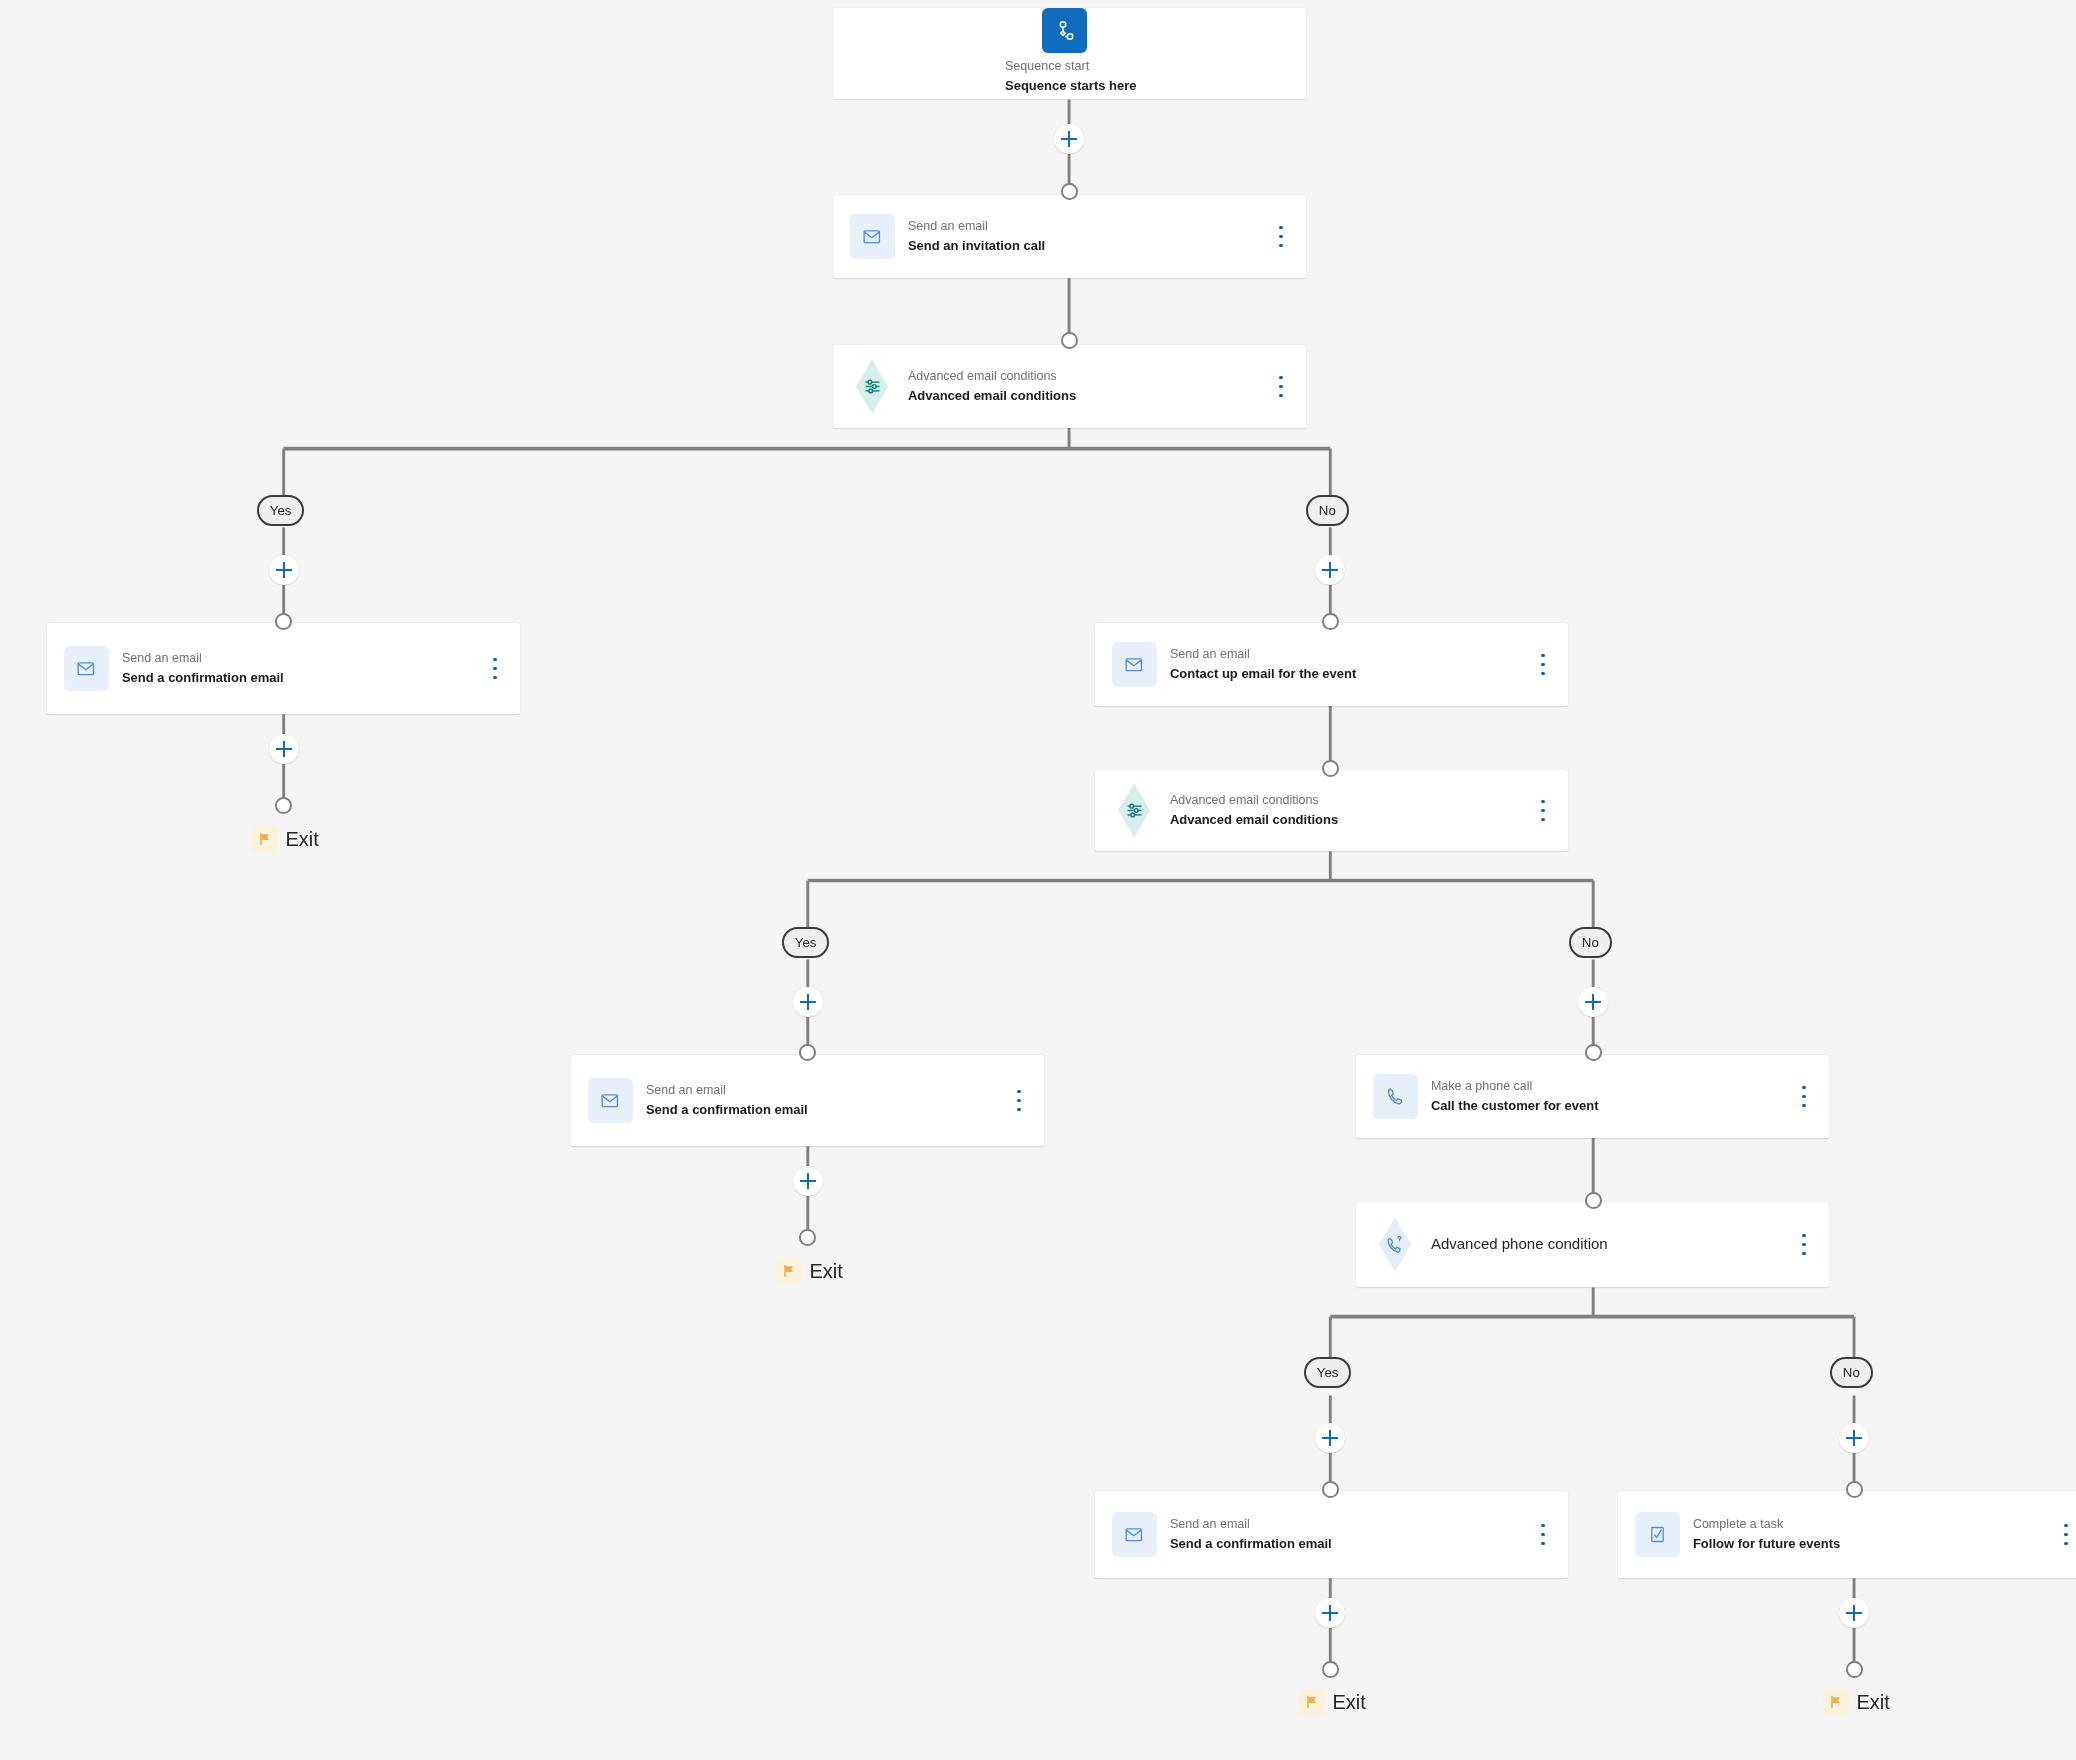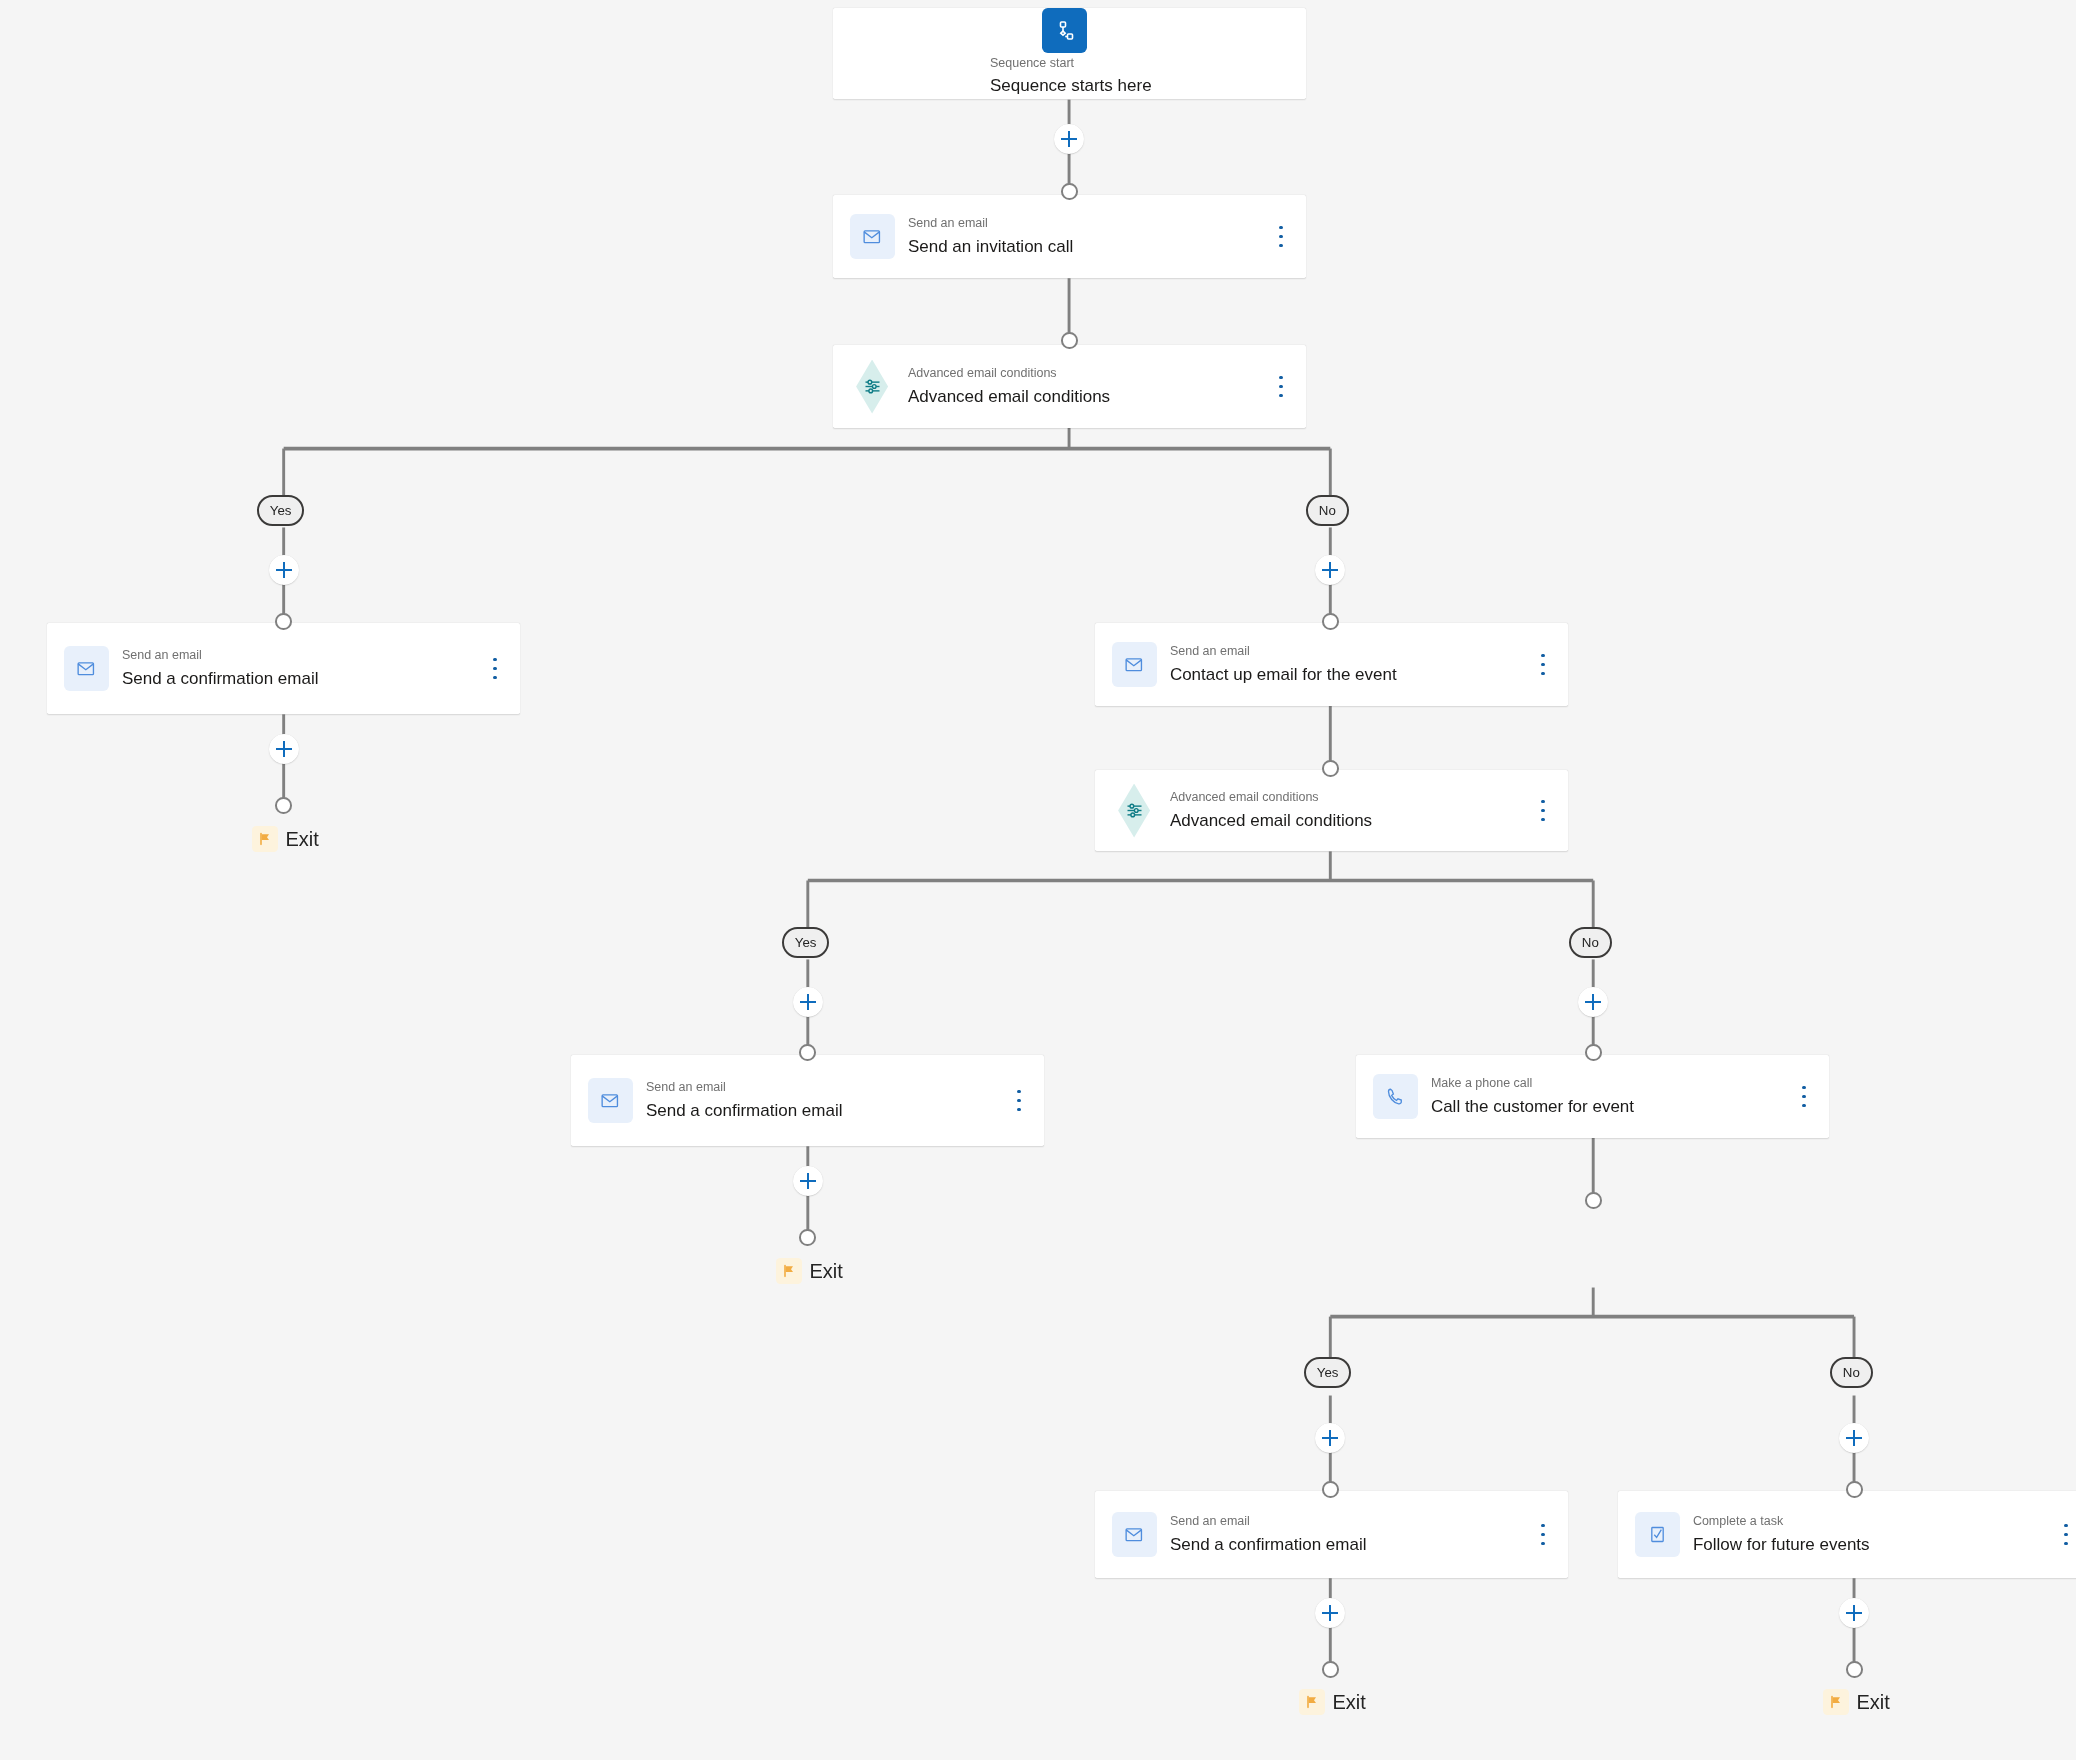--- a/index.html
+++ b/index.html
@@ -72,24 +72,24 @@
   }
   .card-sub{
     font-size:12.5px;
     line-height:1.25;
     color:#707070;
     font-weight:400;
     margin-bottom:3.7px;
     white-space:nowrap;
   }
   .card-title{
-    font-size:17px;
+    font-size:13px;
     line-height:1.25;
     color:#1b1a19;
-    font-weight:400;
+    font-weight:700;
     white-space:nowrap;
   }
   .card-title.single{ font-weight:400; font-size:15px; color:#242424; }
   .card-menu{
     flex:0 0 auto;
     width:22.4px; height:33px;
     display:flex; flex-direction:column;
     align-items:center; justify-content:center;
     gap:5.4px;
     cursor:pointer;
@@ -366,20 +366,39 @@
       <div class="card-sub">Make a phone call</div>
       <div class="card-title">Call the customer for event</div>
     </div>
     <div class="card-menu">
         <i></i>
         <i></i>
         <i></i>
       </div>
   </div>
 
+  <div class="card" style="left:1356px; top:1202px; width:473px; height:85px;">
+    <div class="card-icon">
+      <div class="chip-diamond blue">
+        <svg width="21.6" height="21.6" viewBox="0 0 24 24" fill="none" stroke="#4f8ddd" stroke-width="1.5" stroke-linecap="round">
+          <path d="M6.6 5.2 C5.7 5.2 4.7 6.1 4.7 7.5 C4.7 13.2 9.8 19.1 15.1 20 C16.5 20.2 17.6 19.2 17.6 18.1 L17.6 16.2 L14.2 14.9 L12.8 16.7 C10.7 15.6 8.8 13.6 7.8 11.4 L9.6 9.9 L8.3 6.5 Z"></path>
+          <path d="M15.5 4.0 C15.5 3.1 16.3 2.6 17.1 2.6 C18.0 2.6 18.7 3.2 18.7 4.0 C18.7 5.1 17.2 5.2 17.2 6.3"></path>
+          <path d="M17.2 7.7 L17.2 7.9"></path>
+        </svg>
+      </div>
+    </div>
+    <div class="card-text">
+      <div class="card-title single">Advanced phone condition</div>
+    </div>
+    <div class="card-menu">
+        <i></i>
+        <i></i>
+        <i></i>
+      </div>
+  </div>
 
   <div class="card" style="left:1095px; top:1491px; width:473px; height:87px;">
     <div class="card-icon">
       <div class="chip-sq blue-soft">
         <svg width="21.6" height="21.6" viewBox="0 0 24 24" fill="none" stroke="#4f8ddd" stroke-width="1.5">
           <rect x="3.5" y="5.5" width="17" height="13" rx="1"></rect>
           <path d="M3.5 6.5 L12 13 L20.5 6.5"></path>
         </svg>
       </div>
     </div>

